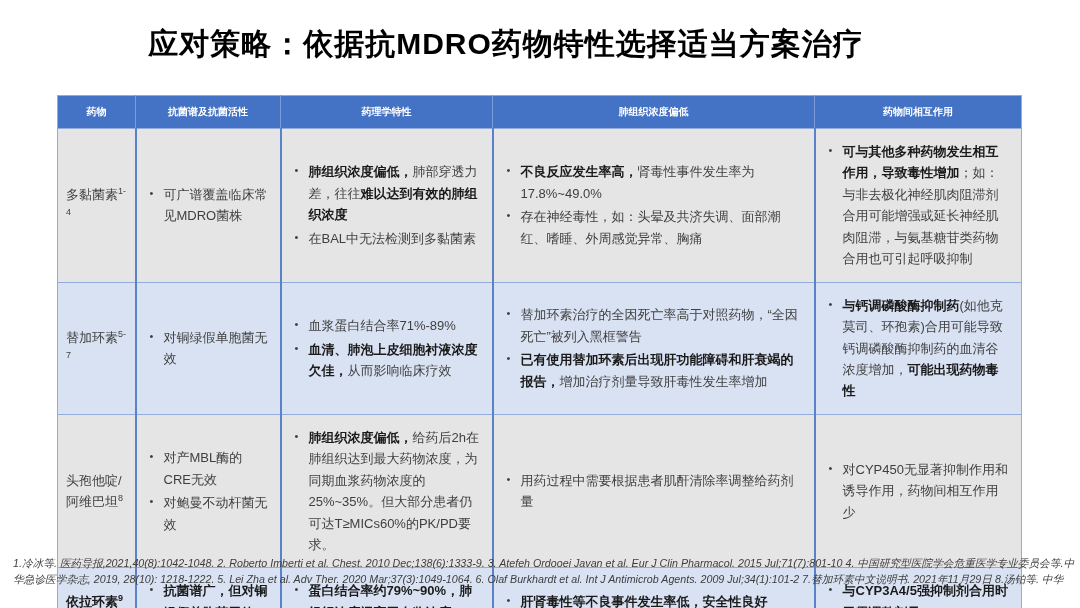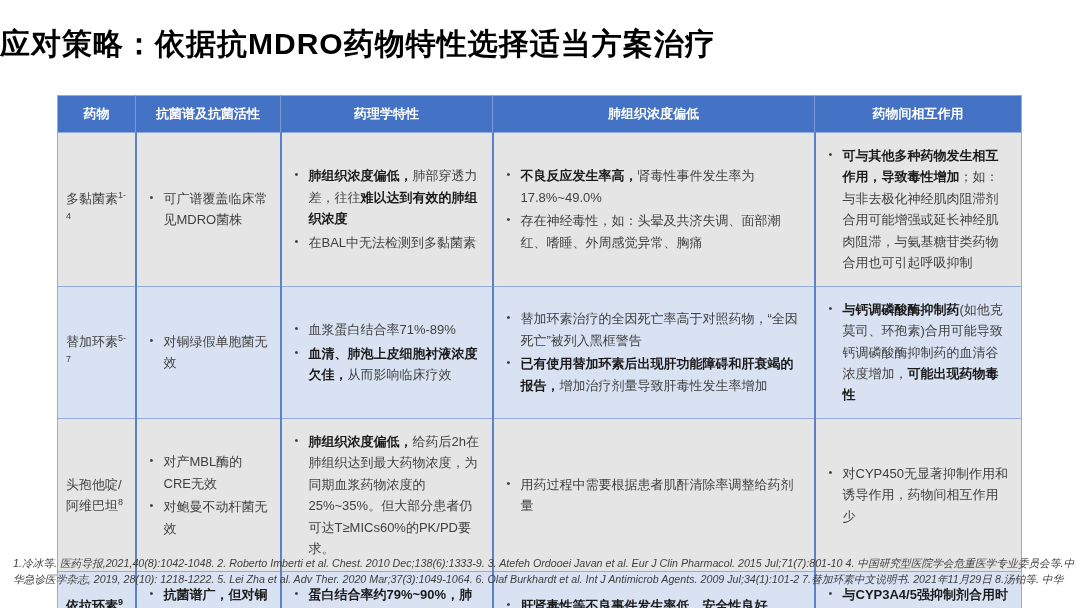--- a/index.html
+++ b/index.html
@@ -4,30 +4,30 @@
 <style>
   * { box-sizing: border-box; }
   html, body { margin:0; padding:0; }
   body {
     width:1080px; height:608px; position:relative; overflow:hidden;
     background:#ffffff;
     font-family:"Liberation Sans","DejaVu Sans",sans-serif;
   }
   .title {
     position:absolute; top:24px; left:0; width:1012px;
-    text-align:left; font-size:30px; font-weight:700; color:#000;
+    text-align:center; font-size:30px; font-weight:700; color:#000;
     letter-spacing:1px;
   }
   table.drug-table {
     position:absolute; left:57px; top:95px; width:964px;
     border-collapse:collapse; table-layout:fixed;
     border:1px solid #93abdd; border-bottom:2.5px solid #5b82c9;
   }
   th {
-    background:#4472c4; color:#fff; font-size:13px; font-weight:700;
+    background:#4472c4; color:#fff; font-size:10px; font-weight:700;
     padding:9px 3px; border-left:1.5px solid #7c9bd9; text-align:center;
   }
   th:first-child { border-left:none; }
   td {
     border-left:2px solid #5b82c9; border-top:1px solid #93abdd;
     vertical-align:middle; font-size:13px; color:#3f3f3f;
     padding:10px 12px; line-height:1.65; background:#e5e5e5;
   }
   td:first-child { border-left:none; }
   tr.shaded td { background:#d9e2f3; }

